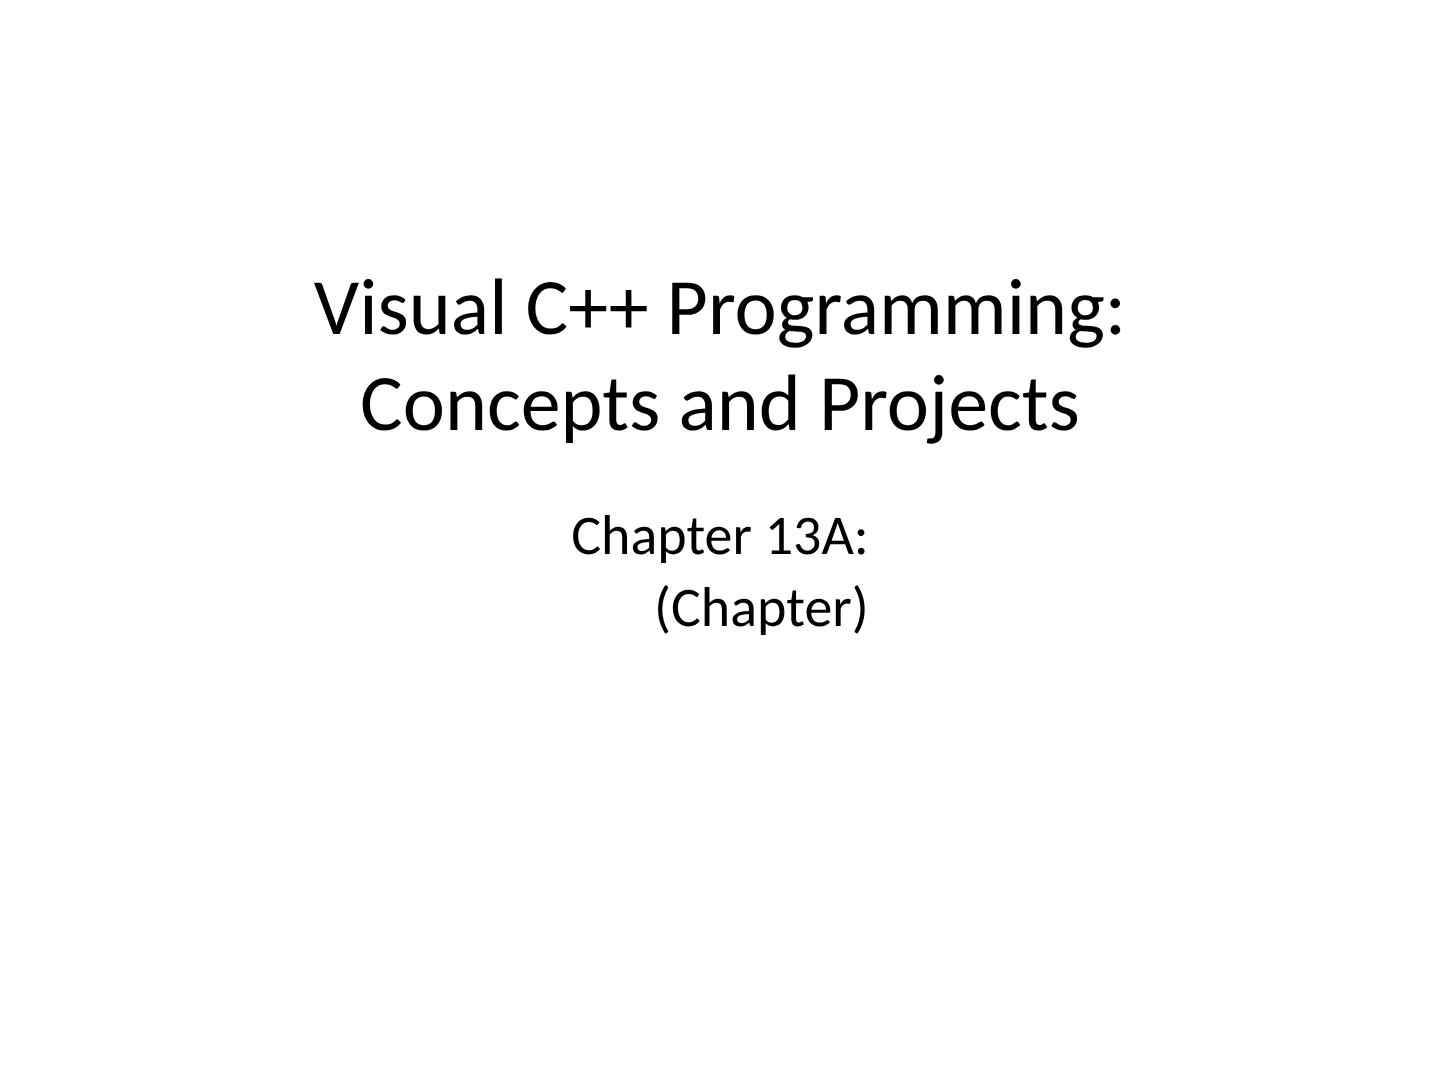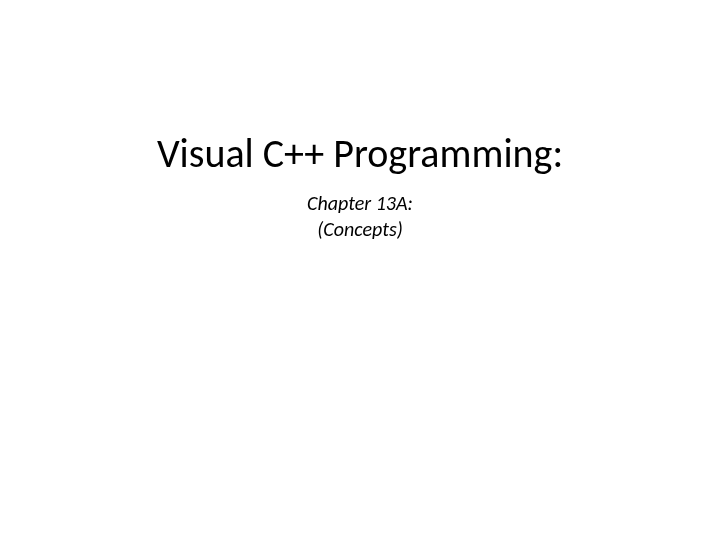--- a/index.html
+++ b/index.html
@@ -16,36 +16,36 @@
       display: flex;
       flex-direction: column;
       align-items: center;
       padding-top: 130px;
     }
     .title {
       font-size: 40px;
       font-weight: 400;
       text-align: center;
       line-height: 1.2;
-      margin-bottom: 12px;
+      margin-bottom: 24px;
     }
     .subtitle {
-      font-size: 20px;
+      font-size: 28px;
       font-weight: 400;
-      font-style: italic;
-      text-align: center;
+      text-align: right;
       line-height: 1.3;
     }
     .subtitle-line {
       display: block;
     }
   </style>
 </head>
 <body>
 
 <div class="title">
   <span>Visual C++ Programming:</span><br>
+  <span>Concepts and Projects</span>
 </div>
 
 <div class="subtitle">
   <span class="subtitle-line">Chapter 13A:</span>
-  <span class="subtitle-line">(Concepts)</span>
+  <span class="subtitle-line">(Chapter)</span>
 </div>
 
 </body></html>

